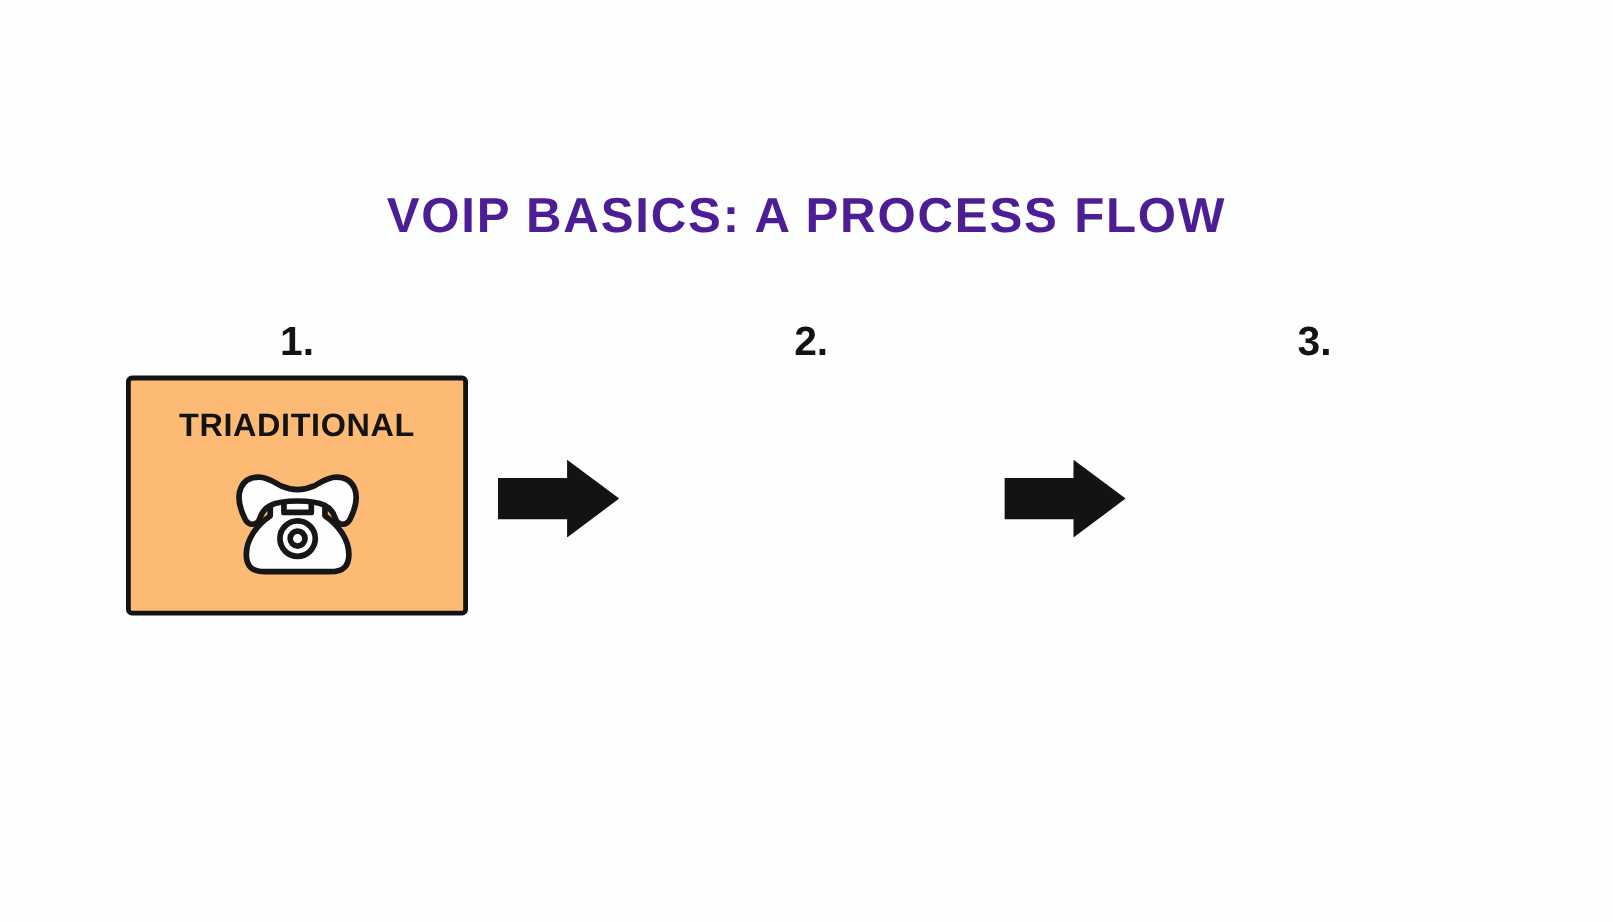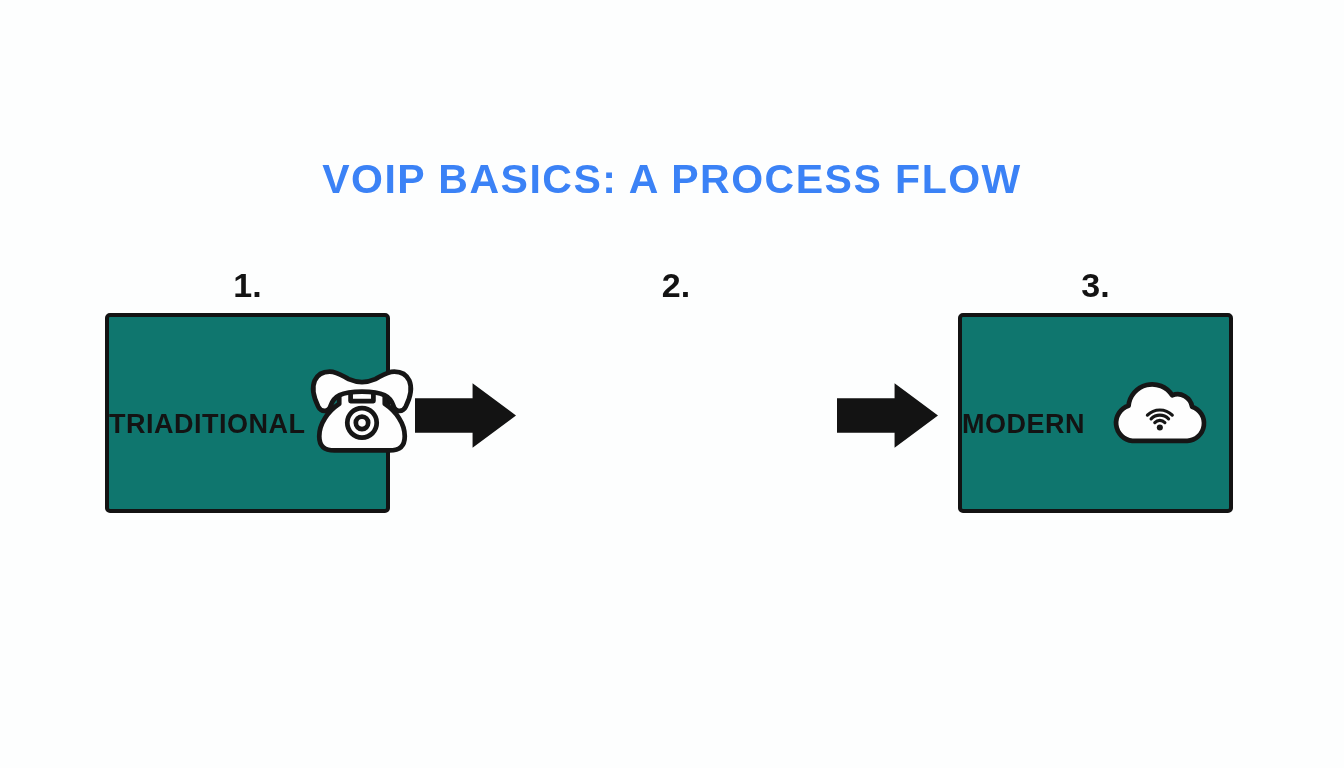--- a/index.html
+++ b/index.html
@@ -18,21 +18,21 @@
   .title {
     position: absolute;
     top: 156px;
     left: 0;
     width: 100%;
     margin: 0;
     text-align: center;
     font-size: 41px;
     font-weight: 800;
     letter-spacing: 1.5px;
-    color: #3b82f6;
+    color: #4c1d95;
   }
   .step {
     position: absolute;
     top: 264px;
     display: flex;
     flex-direction: column;
     align-items: center;
   }
   .step-number {
     height: 43px;
@@ -41,23 +41,23 @@
     font-weight: 800;
     color: #131313;
     margin-bottom: 6px;
   }
   .step-box {
     box-sizing: border-box;
     width: 100%;
     height: 200px;
     border: 4px solid #131313;
     border-radius: 5px;
-    background: #0f766e;
+    background: #fdba74;
     display: flex;
-    flex-direction: row;
+    flex-direction: column;
     align-items: center;
   }
   .step-label {
     margin-top: 22px;
     font-size: 27px;
     font-weight: 800;
     letter-spacing: 0.5px;
     color: #131313;
     white-space: nowrap;
   }
@@ -115,29 +115,15 @@
   </div>
 
   <div class="arrow" style="left:837px;">
     <svg viewBox="0 0 100 64" xmlns="http://www.w3.org/2000/svg">
       <polygon points="0,15 57,15 57,0 100,32 57,64 57,49 0,49" fill="#131313"></polygon>
     </svg>
   </div>
 
   <div class="step" style="left:958px; width:275px;">
     <div class="step-number">3.</div>
-    <div class="step-box">
-      <div class="step-label">MODERN</div>
-      <div class="step-icon">
-        <svg class="ic" width="114" height="91" viewBox="0 0 120 96" fill="none" xmlns="http://www.w3.org/2000/svg">
-
-          <path d="M34,80 A19,19 0 0 1 30,43 A25,25 0 0 1 76,32 A15.5,15.5 0 0 1 97,44 A18.5,18.5 0 0 1 92,80 Z" fill="#fefefe" stroke="#161616" stroke-width="5" stroke-linejoin="round"></path>
-
-          <path d="M49.9,52.9 A18.5,18.5 0 0 1 76.1,52.9" stroke="#161616" stroke-width="3.4" stroke-linecap="round" fill="none"></path>
-          <path d="M53.8,56.8 A13,13 0 0 1 72.2,56.8" stroke="#161616" stroke-width="3.4" stroke-linecap="round" fill="none"></path>
-          <path d="M57.7,60.7 A7.5,7.5 0 0 1 68.3,60.7" stroke="#161616" stroke-width="3.4" stroke-linecap="round" fill="none"></path>
-          <circle cx="63" cy="66" r="3.2" fill="#161616"></circle>
-        </svg>
-      </div>
-    </div>
   </div>
 
 </div>
 
 </body></html>

